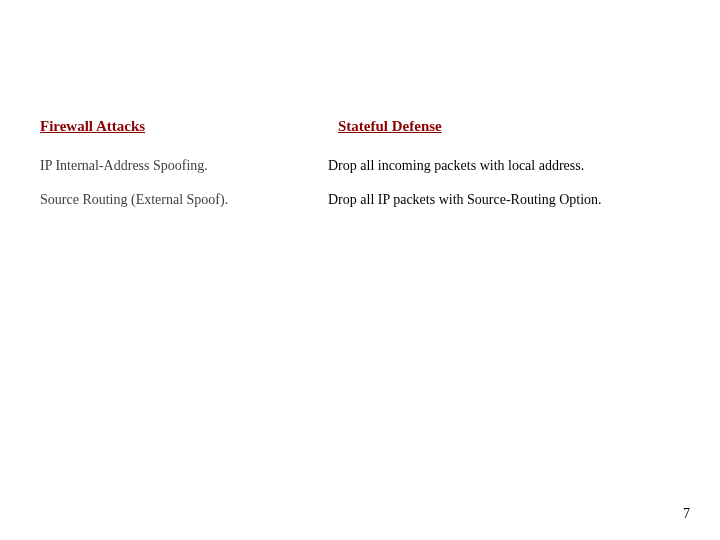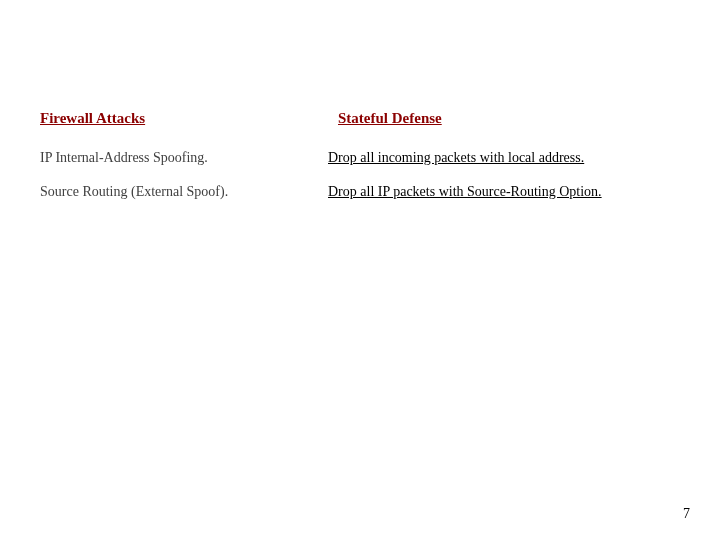--- a/index.html
+++ b/index.html
@@ -10,21 +10,21 @@
       background: #ffffff;
       font-family: "Times New Roman", Times, serif;
       font-size: 14px;
       color: #000000;
       position: relative;
       overflow: hidden;
     }
 
     .slide-content {
       position: absolute;
-      top: 110px;
+      top: 118px;
       left: 40px;
       right: 40px;
     }
 
     .table-layout {
       width: 100%;
       border-collapse: collapse;
     }
 
     .col-left {
@@ -59,21 +59,20 @@
 
     .attack-cell {
       font-size: 14px;
       color: #404040;
       padding-right: 20px;
     }
 
     .defense-cell {
       font-size: 14px;
       color: #000;
-      text-decoration: underline;
     }
 
     .page-number {
       position: absolute;
       bottom: 18px;
       right: 30px;
       font-size: 14px;
       color: #000;
     }
   </style>

